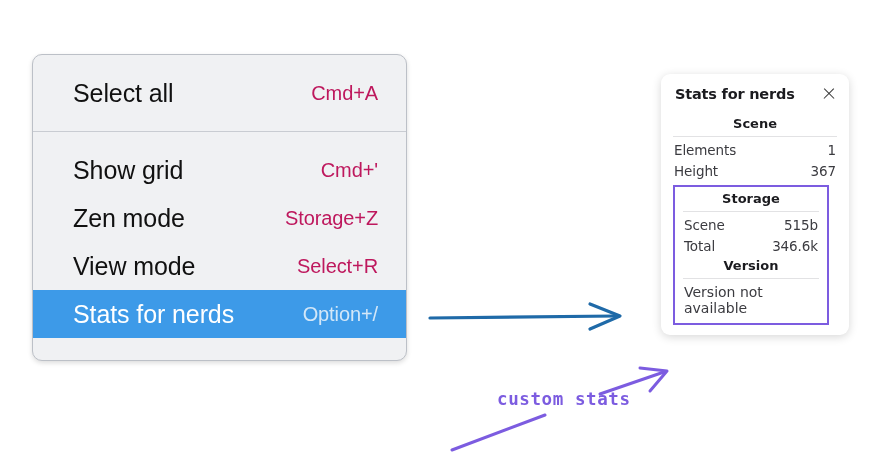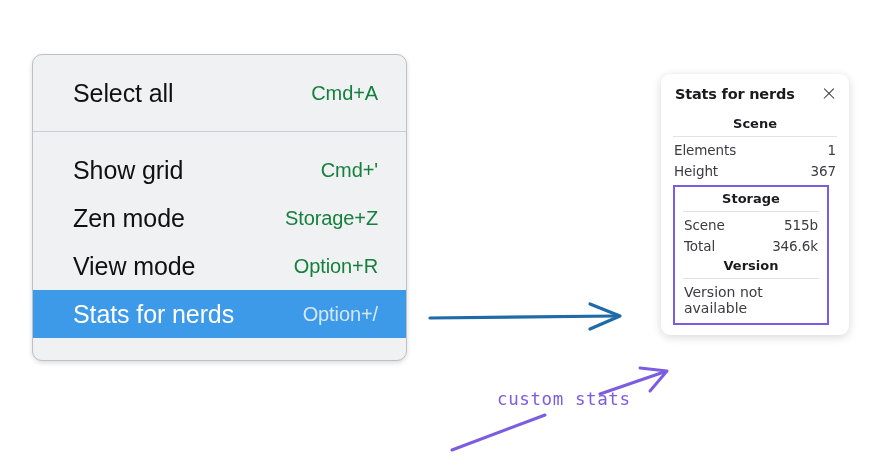--- a/index.html
+++ b/index.html
@@ -51,21 +51,21 @@
     box-sizing: border-box;
     cursor: default;
   }
   .menu-item .label {
     font-size: 25px;
     color: #111111;
     letter-spacing: -0.1px;
   }
   .menu-item .shortcut {
     font-size: 20px;
-    color: #15803d;
+    color: #be185d;
     letter-spacing: -0.1px;
   }
   .menu-item.highlighted {
     background: #3d9ae8;
   }
   .menu-item.highlighted .label {
     color: #ffffff;
   }
   .menu-item.highlighted .shortcut {
     color: #d3e7f8;
@@ -164,21 +164,21 @@
     position: absolute;
     inset: 0;
     pointer-events: none;
   }
   .handwriting {
     position: absolute;
     left: 497px;
     top: 389px;
     font-family: "DejaVu Sans Mono", monospace;
     font-size: 17.5px;
-    font-weight: normal;
+    font-weight: bold;
     color: #7c5ce0;
     letter-spacing: 0.6px;
     white-space: nowrap;
   }
 </style>
 </head>
 <body>
 
 <div class="stage">
 
@@ -195,21 +195,21 @@
       <div class="menu-item">
         <span class="label">Show grid</span>
         <span class="shortcut">Cmd+'</span>
       </div>
       <div class="menu-item">
         <span class="label">Zen mode</span>
         <span class="shortcut">Storage+Z</span>
       </div>
       <div class="menu-item">
         <span class="label">View mode</span>
-        <span class="shortcut">Option+R</span>
+        <span class="shortcut">Select+R</span>
       </div>
       <div class="menu-item highlighted">
         <span class="label">Stats for nerds</span>
         <span class="shortcut">Option+/</span>
       </div>
       <div class="menu-bottom-pad"></div>
     </div>
 
   </div>
 

